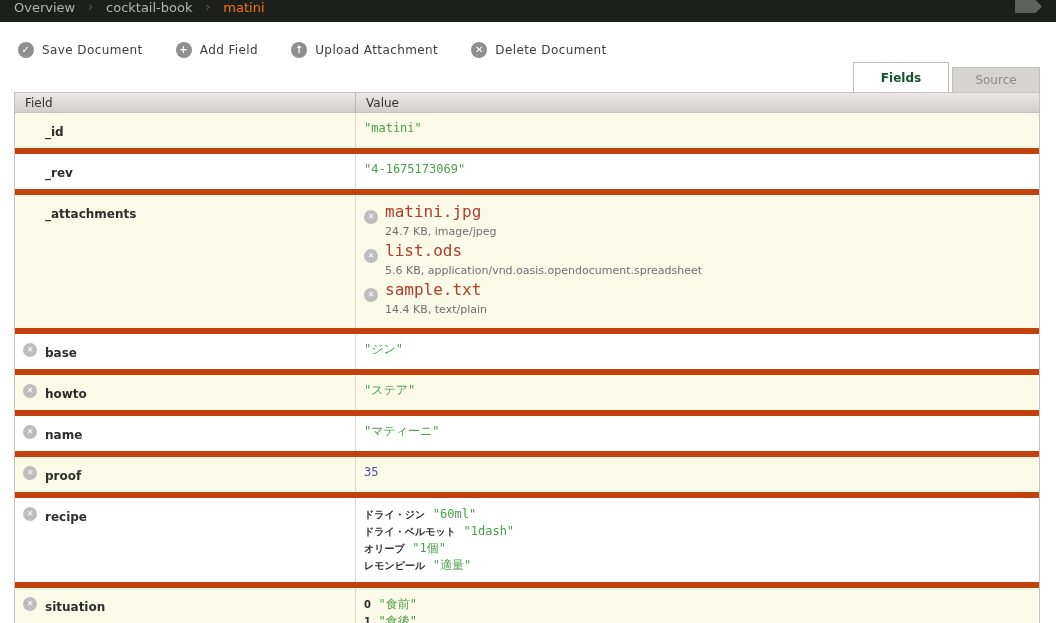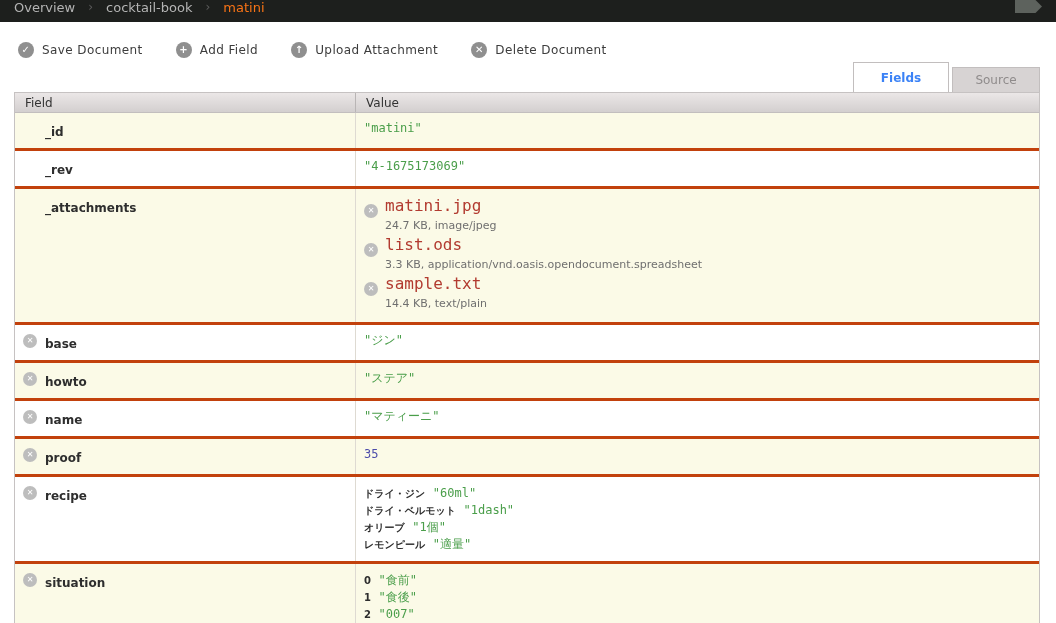--- a/index.html
+++ b/index.html
@@ -39,39 +39,39 @@
   .tool-icon {
     width:16px; height:16px; border-radius:50%;
     background:#8f8f8f; color:#fff;
     font-size:10px; line-height:16px; text-align:center; font-weight:bold;
     flex:0 0 16px;
   }
   .tabs { position:absolute; right:16px; bottom:0; display:flex; align-items:flex-end; }
   .tab { font-size:12px; text-align:center; cursor:pointer; }
   .tab.active {
     background:#fff; border:1px solid #c2bebe; border-bottom:none;
-    font-weight:bold; color:#3b82f6; width:96px; padding:8px 0 7px;
+    font-weight:bold; color:#14532d; width:96px; padding:8px 0 7px;
   }
   .tab.inactive {
     background:#d7d3d3; border:1px solid #c2bebe; border-bottom:none;
     color:#8f8b8b; width:88px; padding:5px 0; margin-left:3px;
   }
 
   
   .doc-table { margin:0 16px 0 14px; border:1px solid #c6c2c2; background:#fff; }
   .thead {
     display:flex; height:20px;
     background:linear-gradient(#ebe7e7,#d3cfcf);
     border-bottom:1px solid #c2bebe;
     font-size:12px; color:#333;
   }
   .th-field { width:341px; padding:3px 0 0 10px; border-right:1px solid #b9b5b5; }
   .th-value { flex:1; padding:3px 0 0 10px; }
 
-  .row { display:flex; border-bottom:3px solid #c2410c; background:#fff;justify-content:space-between; }
+  .row { display:flex; border-bottom:6px solid #c2410c; background:#fff;justify-content:space-between; }
   .row.stripe { background:#fbfae7; }
   .cell-field {
     width:341px; border-right:1px solid #dedad2;
     padding:8px 10px 8px 30px; position:relative;
   }
   .field-name { font-weight:bold; font-size:12px; color:#2e2e2e; cursor:pointer; }
   .del {
     width:14px; height:14px; border-radius:50%;
     background:#bdbdbd; color:#fff;
     font-size:8px; line-height:14px; text-align:center;
@@ -151,21 +151,21 @@
         </div>
         <div class="row stripe">
           <div class="cell-field"><span class="field-name">_attachments</span></div>
           <div class="cell-value">
             <div class="att-item">
               <div class="att-name-line"><span class="del inline">✕</span><a class="att-link">matini.jpg</a></div>
               <div class="att-meta">24.7 KB, image/jpeg</div>
             </div>
             <div class="att-item">
               <div class="att-name-line"><span class="del inline">✕</span><a class="att-link">list.ods</a></div>
-              <div class="att-meta">3.3 KB, application/vnd.oasis.opendocument.spreadsheet</div>
+              <div class="att-meta">5.6 KB, application/vnd.oasis.opendocument.spreadsheet</div>
             </div>
             <div class="att-item">
               <div class="att-name-line"><span class="del inline">✕</span><a class="att-link">sample.txt</a></div>
               <div class="att-meta">14.4 KB, text/plain</div>
             </div>
           </div>
         </div>
         <div class="row">
           <div class="cell-field"><span class="del abs">✕</span><span class="field-name">base</span></div>
           <div class="cell-value"><span class="val-str">"ジン"</span></div>

